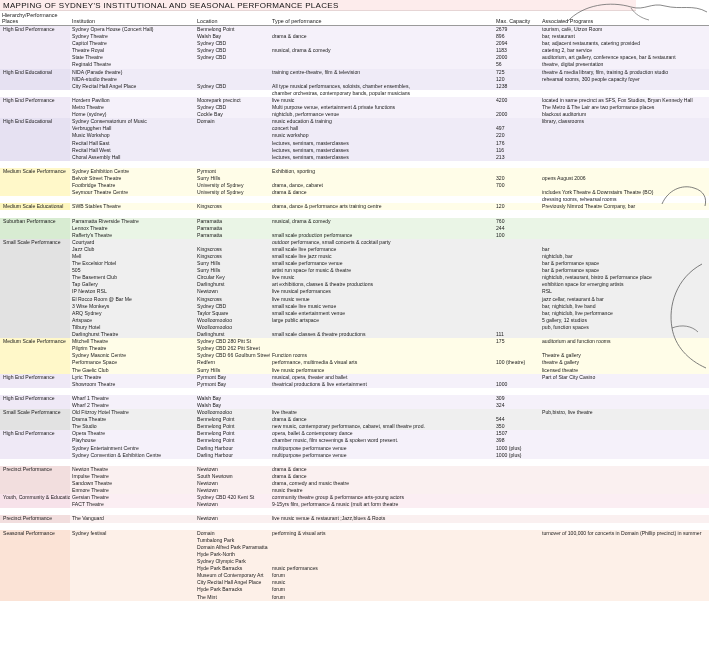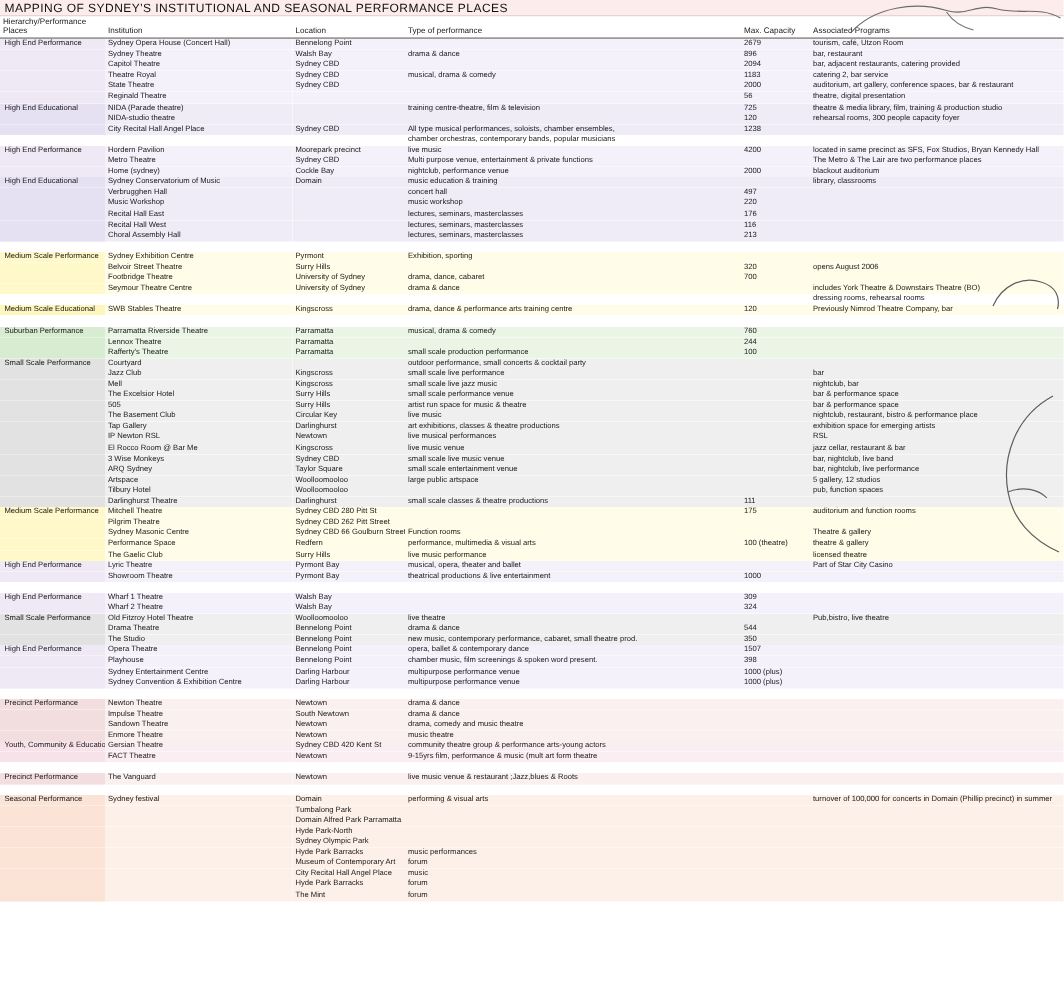--- a/index.html
+++ b/index.html
@@ -7,21 +7,21 @@
     font-family:"Liberation Sans", sans-serif;
     font-size:5.2px;
     color:#1a1a1a;
     width:709px;
     height:657px;
     overflow:hidden;
     position:relative;
   }
   #sheet{width:709px;height:657px;position:relative;}
   .title{
-    position:absolute;top:0;left:0;width:709px;height:11px;
+    position:absolute;top:0;left:0;width:636px;height:11px;
     background:#fdecec;
     font-size:8px;
     letter-spacing:.3px;
     color:#111;
     padding:1px 4px 0 3px;
     box-sizing:border-box;
     border-bottom:1px solid #e6d5d5;
   }
   table{
     position:absolute;top:11px;left:0;

